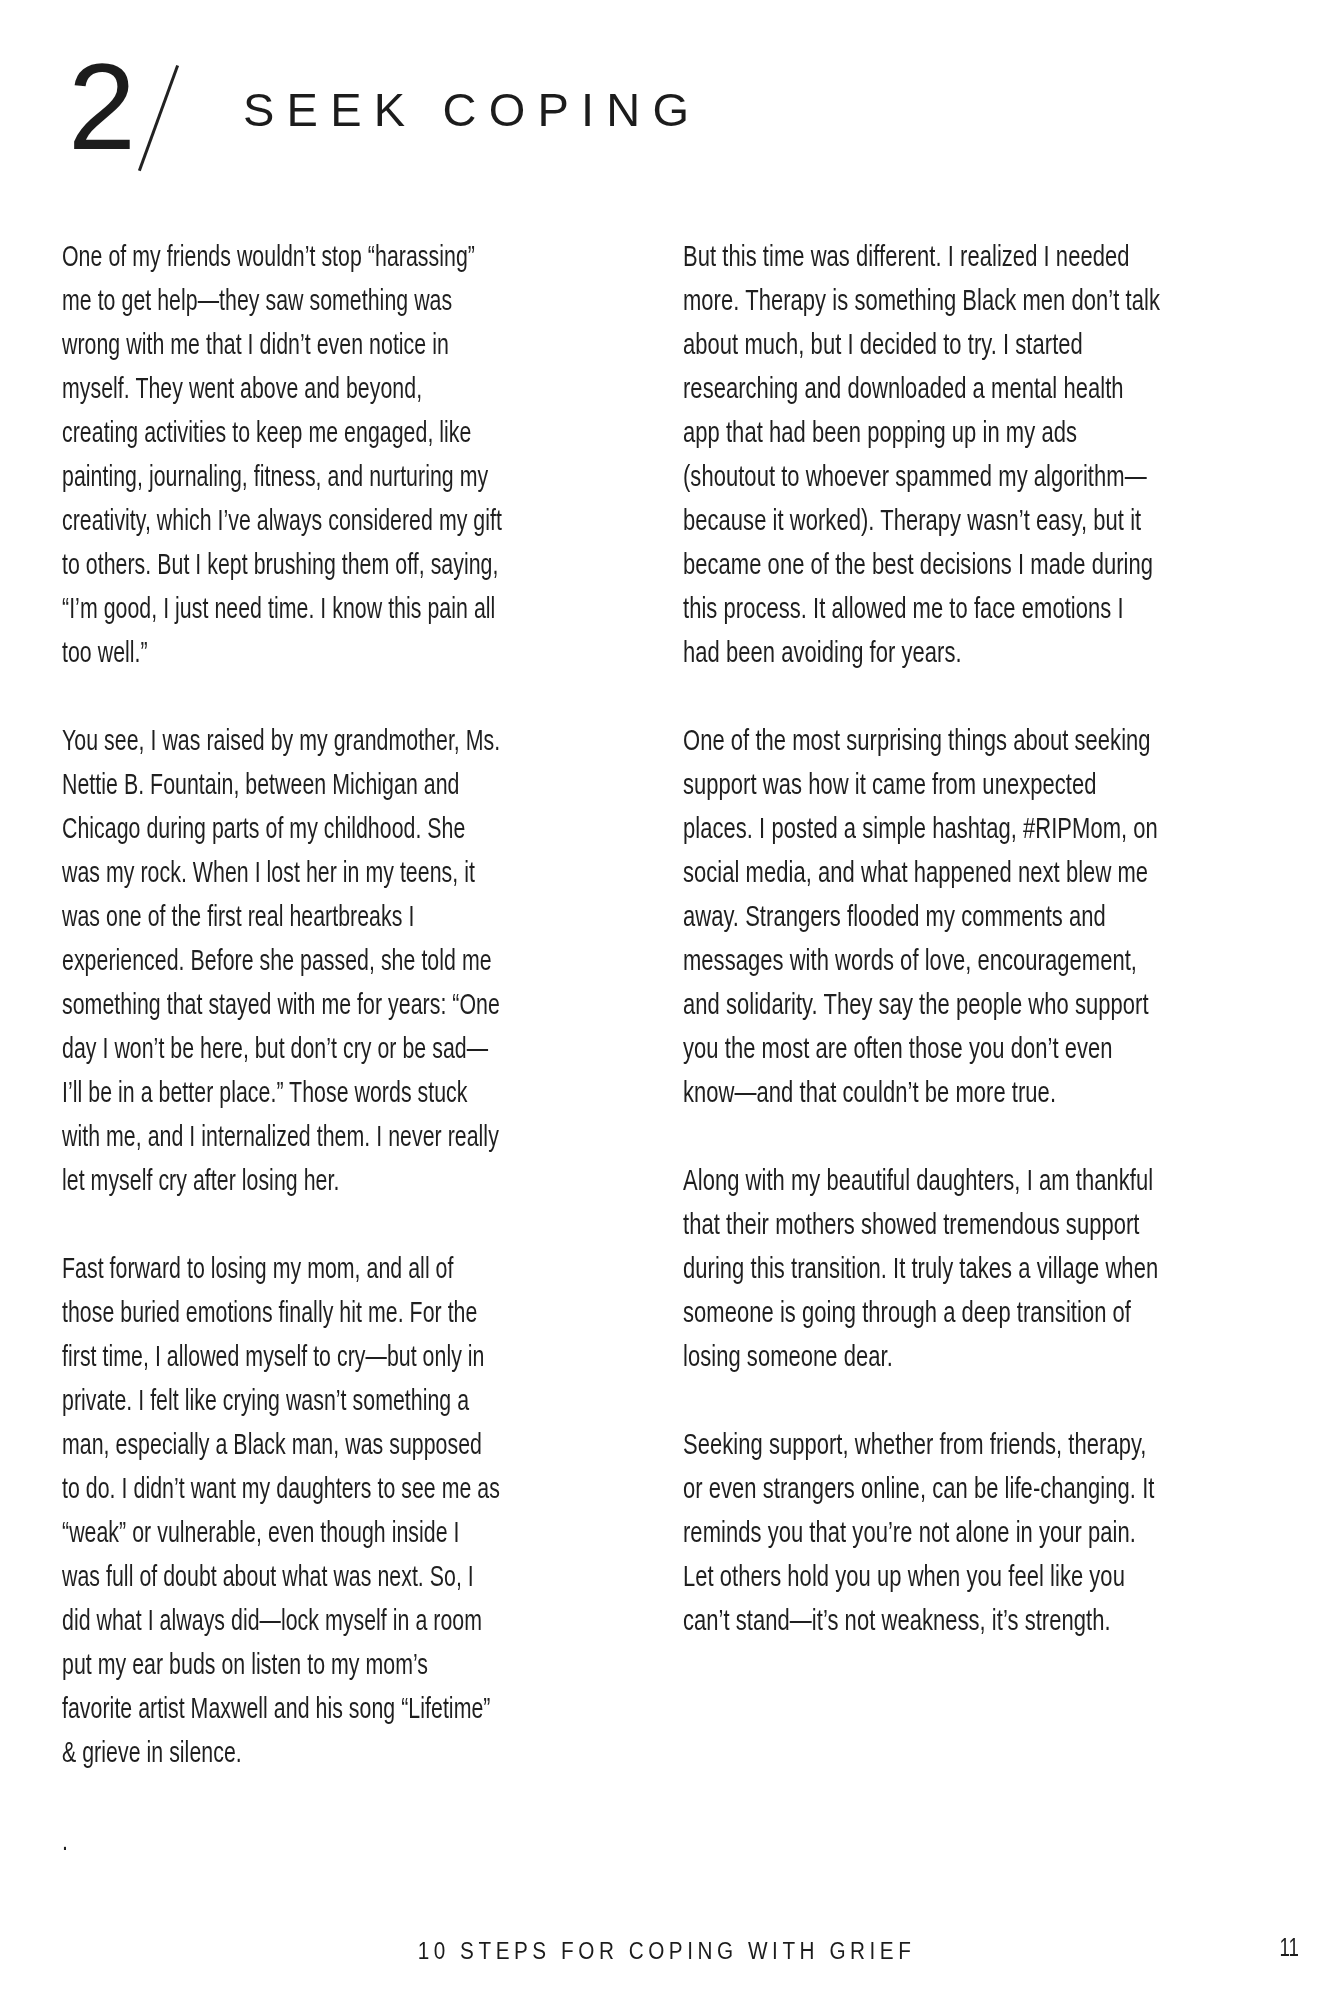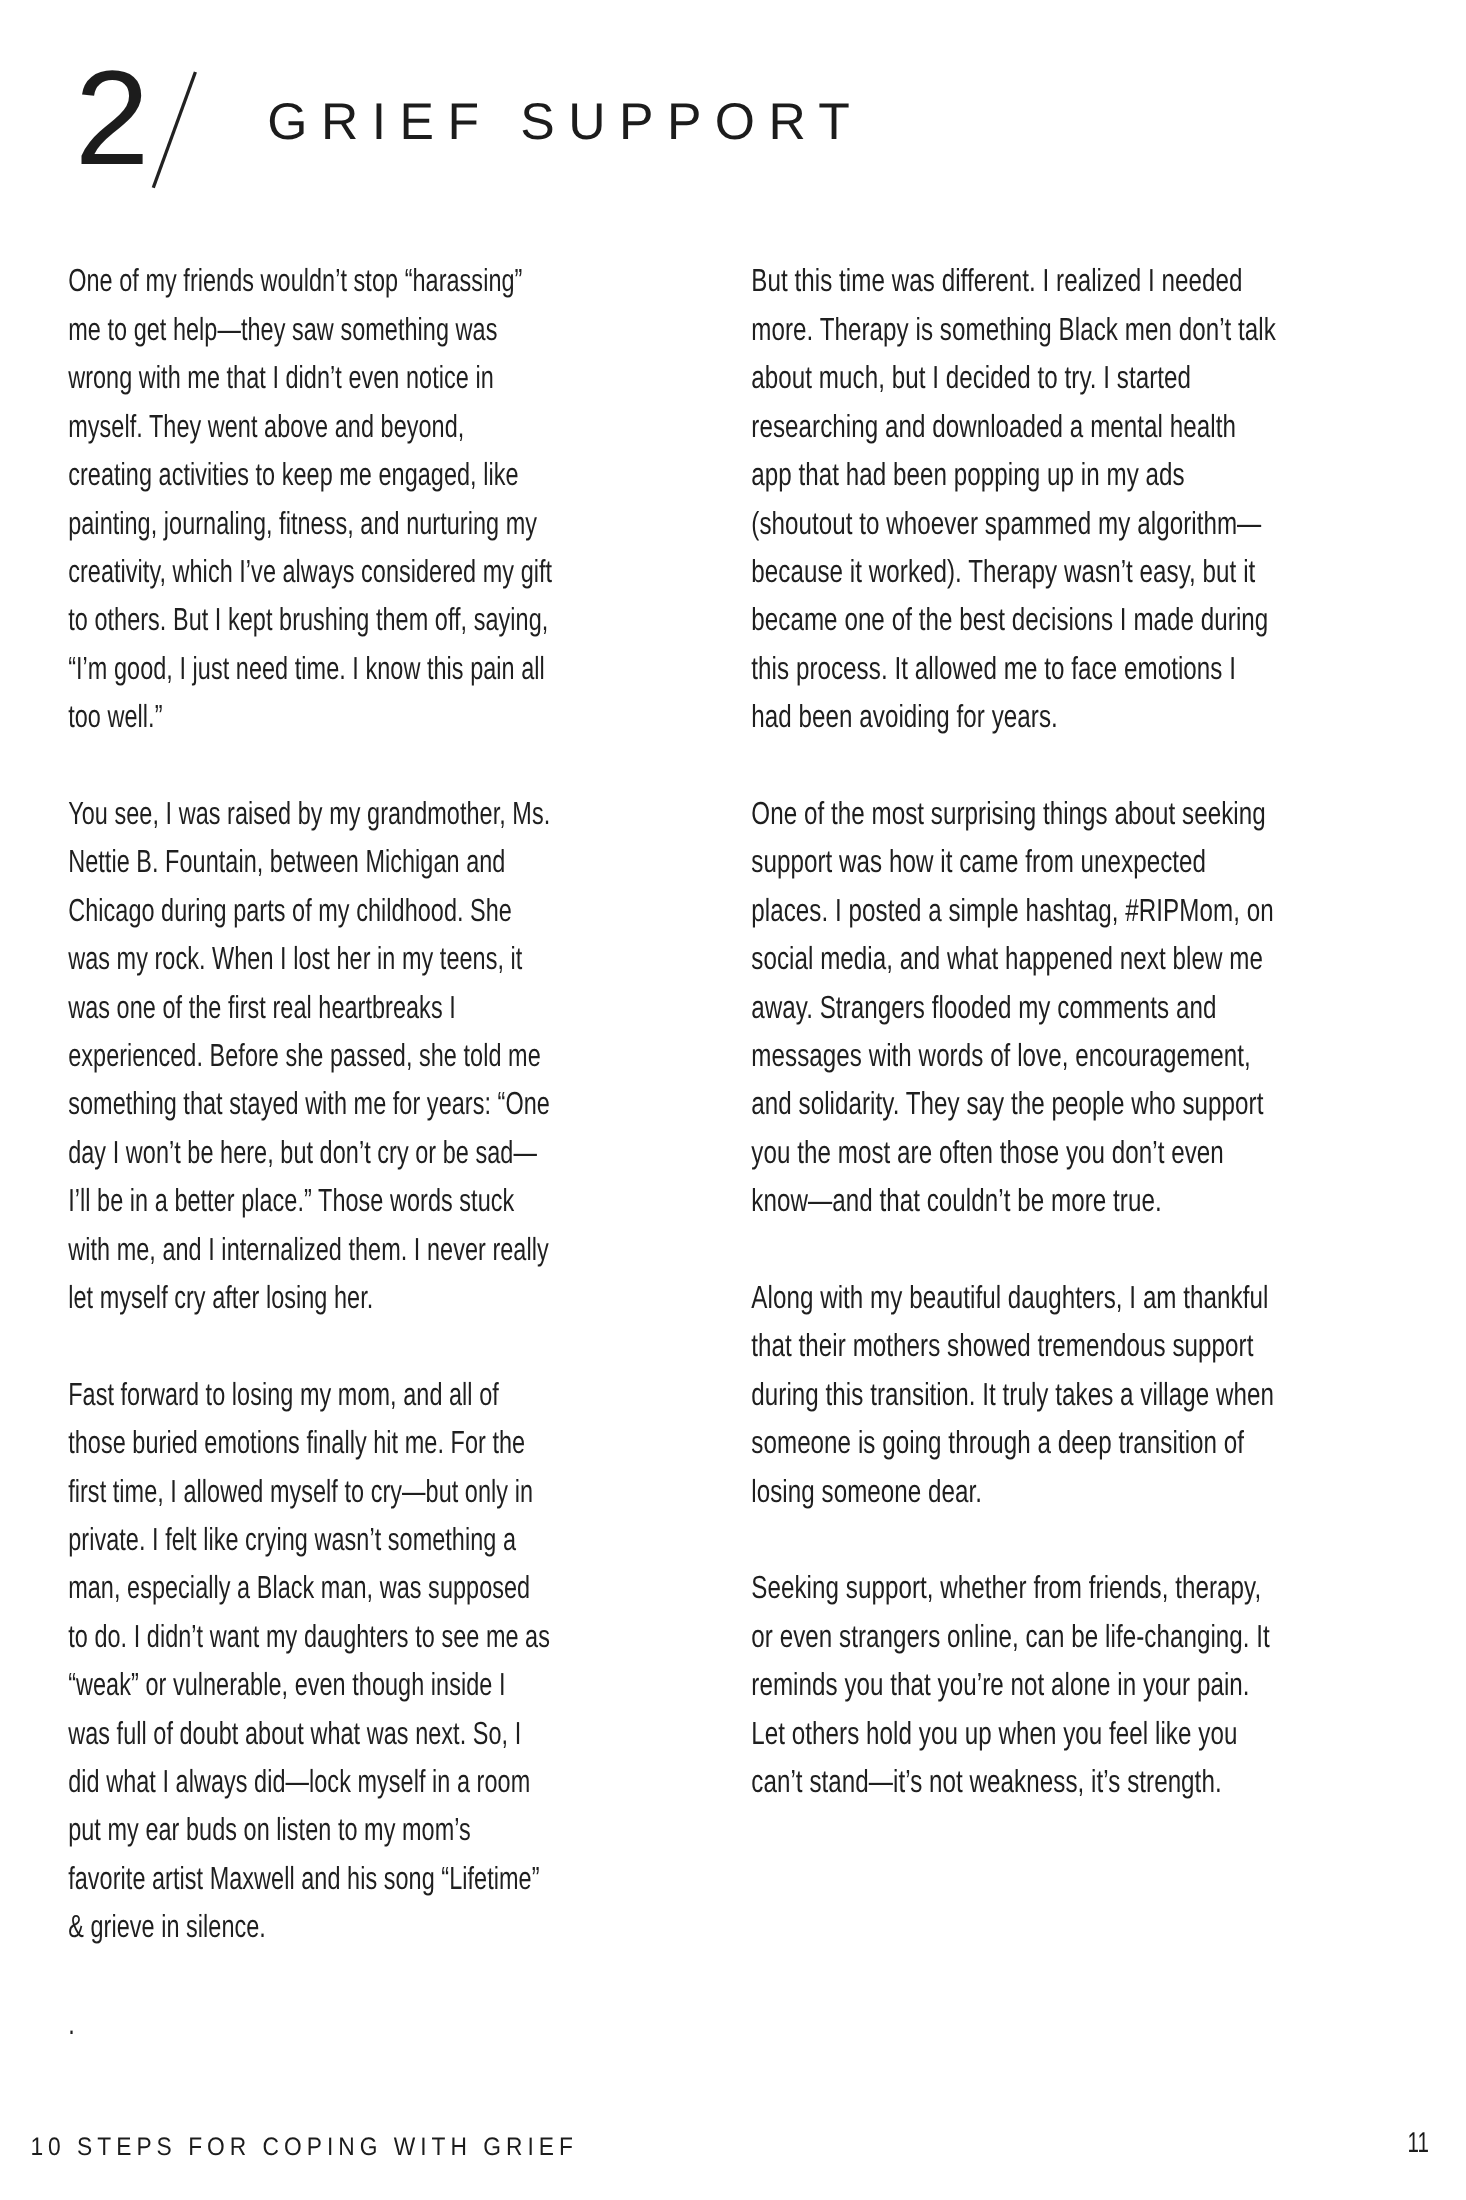--- a/index.html
+++ b/index.html
@@ -68,20 +68,21 @@
     transform: scaleX(0.758);
     transform-origin: 0 0;
   }
 
   
   .page-footer {
     position: absolute;
     top: 1938px; left: 0;
     width: 100%;
     display: flex;
+    justify-content: center;
   }
   .footer-title {
     font-size: 23px;
     letter-spacing: 0.22em;
     font-weight: 400;
     color: #1c1c1c;
     transform: scaleX(0.9);
     transform-origin: center top;
     white-space: nowrap;
   }
@@ -97,21 +98,21 @@
   }
 </style>
 </head>
 <body>
 
 <div class="page">
 
   <header class="chapter-header">
     <span class="chapter-number">2</span>
     <span class="chapter-slash"></span>
-    <h1 class="chapter-title">GRIEF SUPPORT</h1>
+    <h1 class="chapter-title">SEEK COPING</h1>
   </header>
 
   <main class="body-columns">
     <section class="col col-left">
       <p>One of my friends wouldn’t stop “harassing” me to get help—they saw something was wrong with me that I didn’t even notice in myself. They went above and beyond, creating activities to keep me engaged, like painting, journaling, fitness, and nurturing my creativity, which I’ve always considered my gift to others. But I kept brushing them off, saying, “I’m good, I just need time. I know this pain all too well.”</p>
       <p>You see, I was raised by my grandmother, Ms. Nettie B. Fountain, between Michigan and Chicago during parts of my childhood. She was my rock. When I lost her in my teens, it was one of the first real heartbreaks I experienced. Before she passed, she told me something that stayed with me for years: “One day I won’t be here, but don’t cry or be sad—I’ll be in a better place.” Those words stuck with me, and I internalized them. I never really let myself cry after losing her.</p>
       <p>Fast forward to losing my mom, and all of those buried emotions finally hit me. For the first time, I allowed myself to cry—but only in private. I felt like crying wasn’t something a man, especially a Black man, was supposed to do. I didn’t want my daughters to see me as “weak” or vulnerable, even though inside I was full of doubt about what was next. So, I did what I always did—lock myself in a room put my ear buds on listen to my mom’s favorite artist Maxwell and his song “Lifetime” &amp; grieve in silence.</p>
       <p>.</p>
     </section>
 

